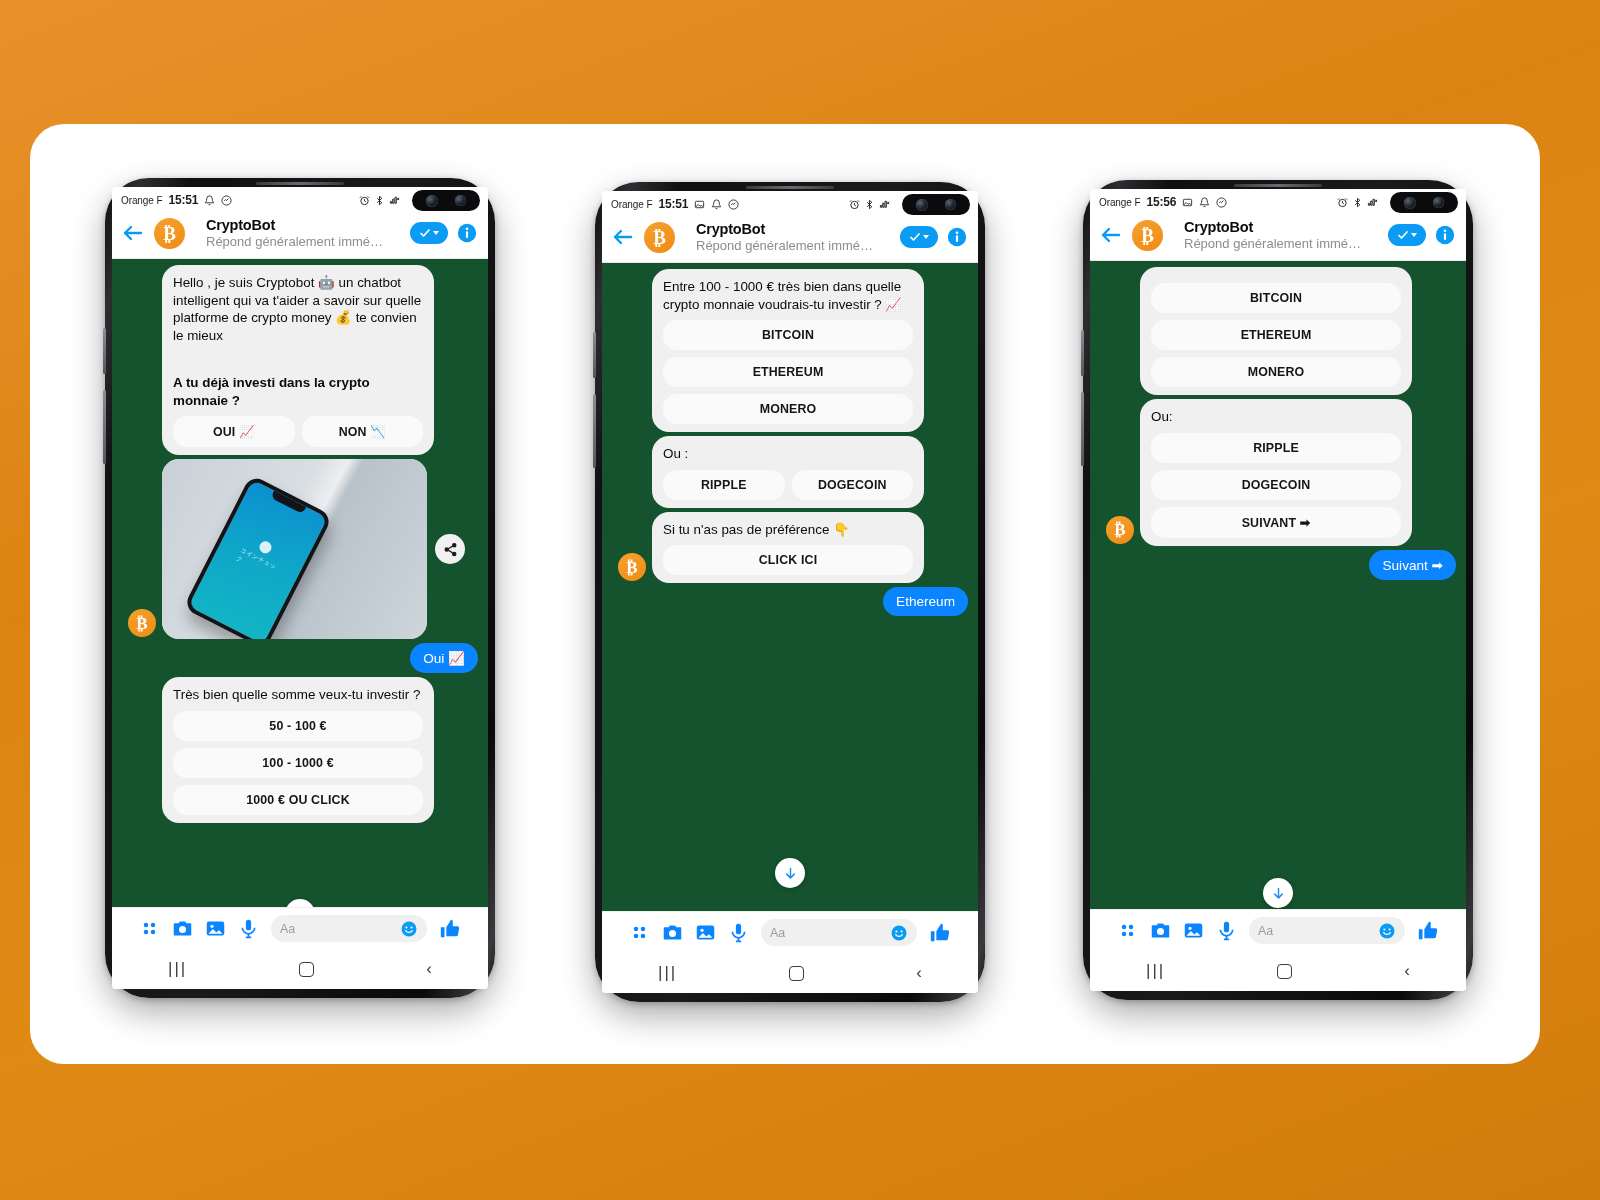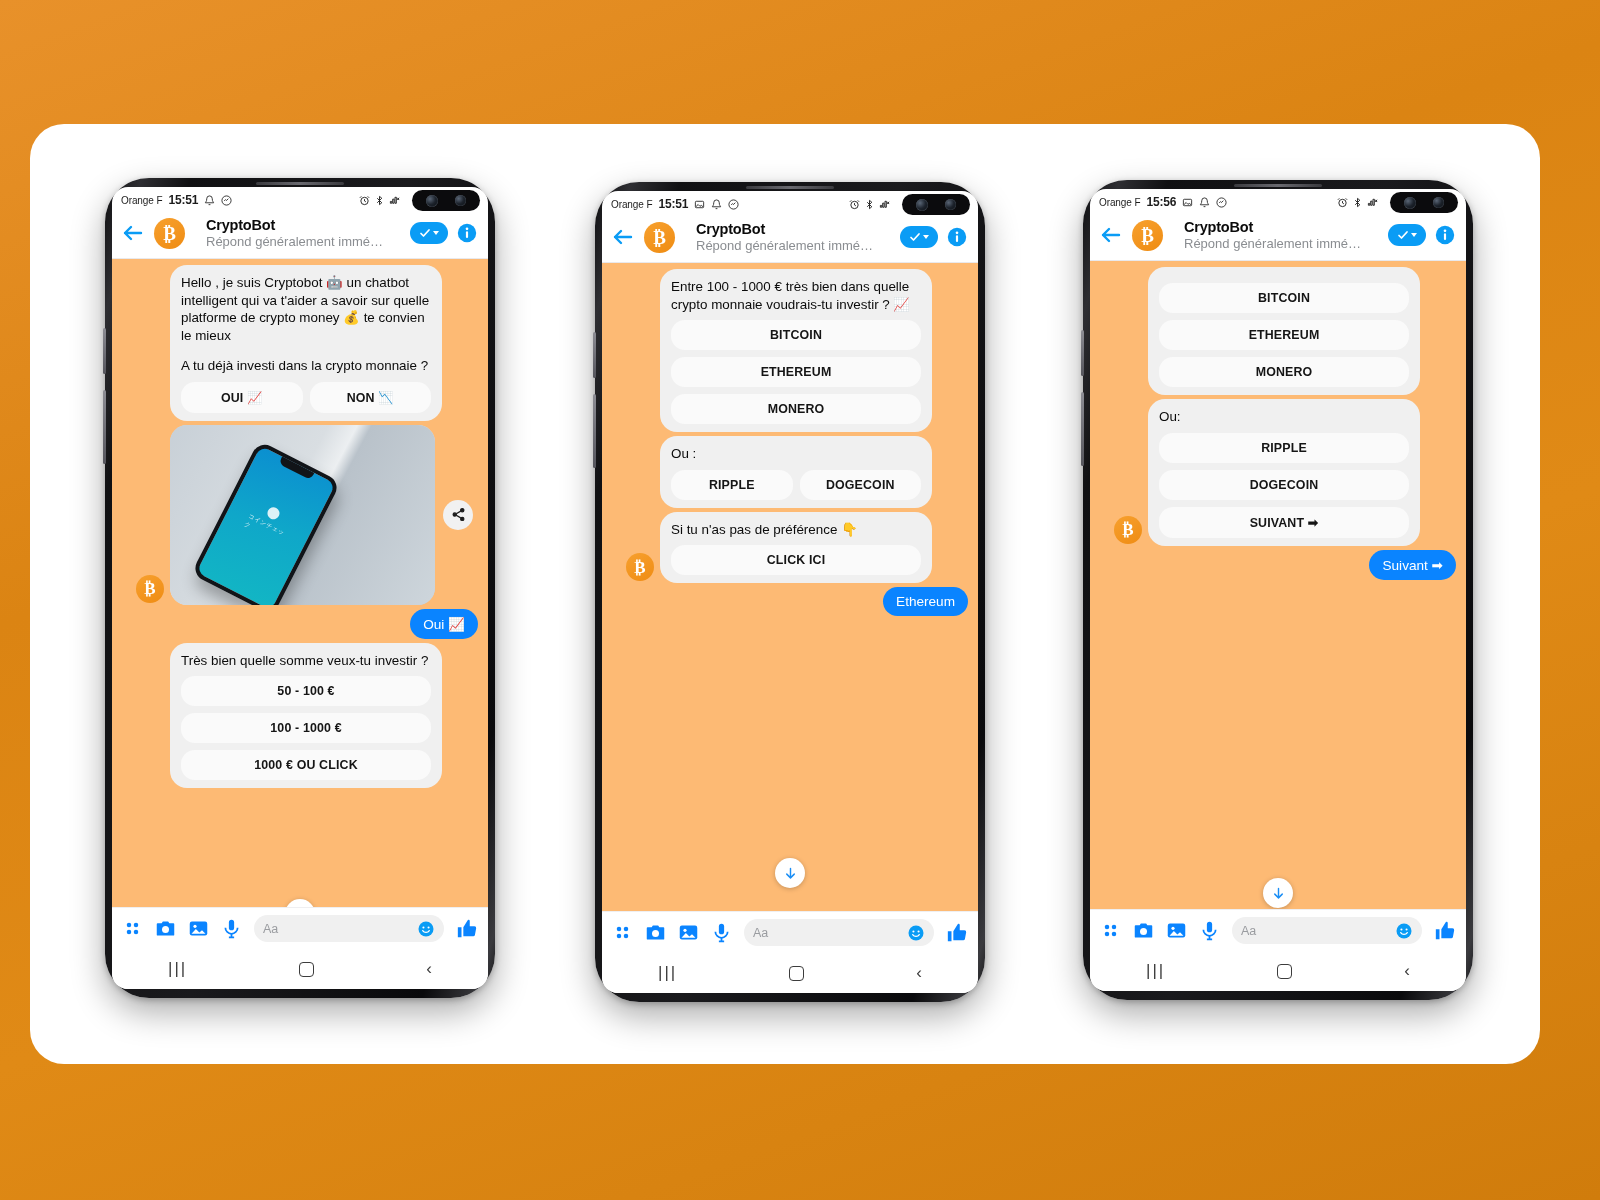--- a/index.html
+++ b/index.html
@@ -34,21 +34,21 @@
     top:4px; width:88px; height:3px; border-radius:2px;
     background:linear-gradient(90deg,#3a3a3e,#6a6a70,#3a3a3e);
   }
   .sidebtn{ position:absolute; left:-2px; width:3px; border-radius:2px;
             background:linear-gradient(180deg,#8d8d94,#55555c); }
   .sidebtn.b1{ top:150px; height:46px; }
   .sidebtn.b2{ top:212px; height:74px; }
 
   .screen{
     position:absolute; left:7px; top:9px; right:7px; bottom:9px;
-    background:#fff; border-radius:16px; overflow:hidden;
+    background:#fff; border-radius:4px; overflow:hidden;
     display:flex; flex-direction:column;
   }
 
   
   .statusbar{
     height:26px; display:flex; align-items:center; padding:0 11px 0 9px;
     font-size:10.5px; color:#1c1c1c; gap:6px; position:relative; flex:none;
   }
   .sb-left{ display:flex; align-items:center; gap:6px; }
   .sb-carrier{ font-size:10px; letter-spacing:-.1px; }
@@ -85,41 +85,41 @@
   .pill-check{
     width:38px;height:22px;border-radius:12px;background:#0a9cf5;flex:none;
     display:flex;align-items:center;justify-content:center;gap:2px;
   }
   .pill-check .tick{ width:12px;height:12px; }
   .pill-check .caret{ width:0;height:0;border-left:3.5px solid transparent;
     border-right:3.5px solid transparent;border-top:4px solid #fff; }
   .info-ico{ width:20px;height:20px;flex:none; }
 
   
-  .conv{ flex:1; overflow:hidden; position:relative; padding:6px 0 0 16px; background:#fdba74; }
+  .conv{ flex:1; overflow:hidden; position:relative; padding:6px 0 0 8px; background:#14532d; }
   .row{ display:flex; padding:0 10px 4px 10px; position:relative; }
   .row.left{ justify-content:flex-start; }
   .row.right{ justify-content:flex-end; }
 
   .bot-slot{ width:32px; flex:none; position:relative; }
   .bot-ava{
     position:absolute; bottom:2px; left:-2px;
     width:28px;height:28px;border-radius:50%;
     background:linear-gradient(150deg,#f7a02e,#ef8c13);
     display:flex;align-items:center;justify-content:center;
     color:#fff;font-weight:700;font-size:17px;line-height:1;
     font-family:"Liberation Serif",serif;
   }
 
   .card{
     background:#f0f0f0; border-radius:17px; padding:9px 11px 8px 11px;
     max-width:272px; flex:1 1 auto;
   }
   .card p{ font-size:13.4px; line-height:17.5px; color:#0b0b0b; }
-  .card p + p { margin-top:13px; }
+  .card p + p { margin-top:30px;font-weight:bold; }
 
   .qbtn{
     background:#fafafa; border-radius:14px; margin-top:7px;
     text-align:center; padding:8px 6px;
     font-size:12.4px; font-weight:700; color:#151515; letter-spacing:.15px;
   }
   .qrow{ display:flex; gap:7px; margin-top:7px; }
   .qrow .qbtn{ flex:1; margin-top:0; }
 
   .bubble{
@@ -162,21 +162,21 @@
   .scroll-fab{
     position:absolute; left:50%; transform:translateX(-50%);
     width:30px;height:30px;border-radius:50%;background:#fff;
     box-shadow:0 1px 5px rgba(0,0,0,.22);
     display:flex;align-items:center;justify-content:center; z-index:6;
   }
 
   
   .composer{
     flex:none; height:42px; display:flex; align-items:center; gap:12px;
-    padding:0 10px; background:#fff; border-top:1px solid #efeff1;
+    padding:0 27px; background:#fff; border-top:1px solid #efeff1;
   }
   .cicon{ width:21px;height:21px;flex:none; }
   .aa-field{
     flex:1; height:27px; border-radius:14px; background:#f0f0f0;
     display:flex; align-items:center; justify-content:space-between; padding:0 9px;
   }
   .aa-ph{ font-size:12.5px; color:#9a9ca0; }
   .emoji-ico{ width:18px;height:18px; }
   .thumb-ico{ width:22px;height:22px;flex:none; }
 

